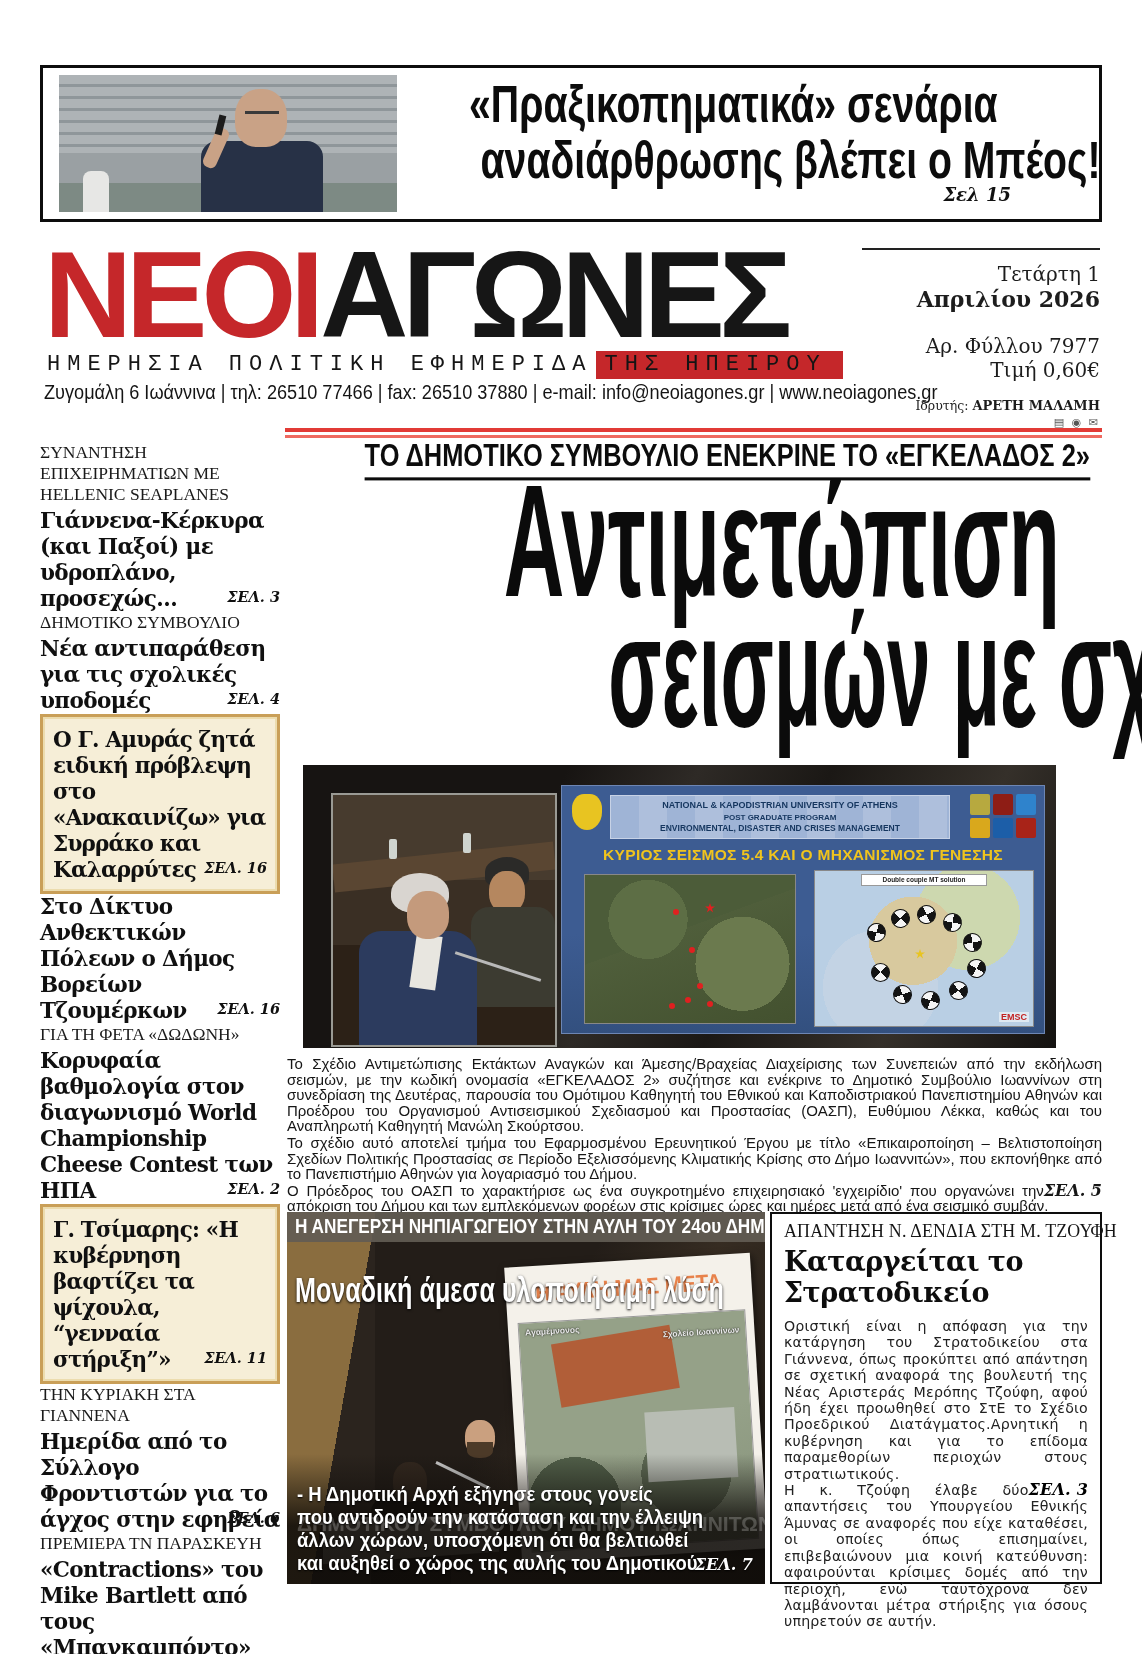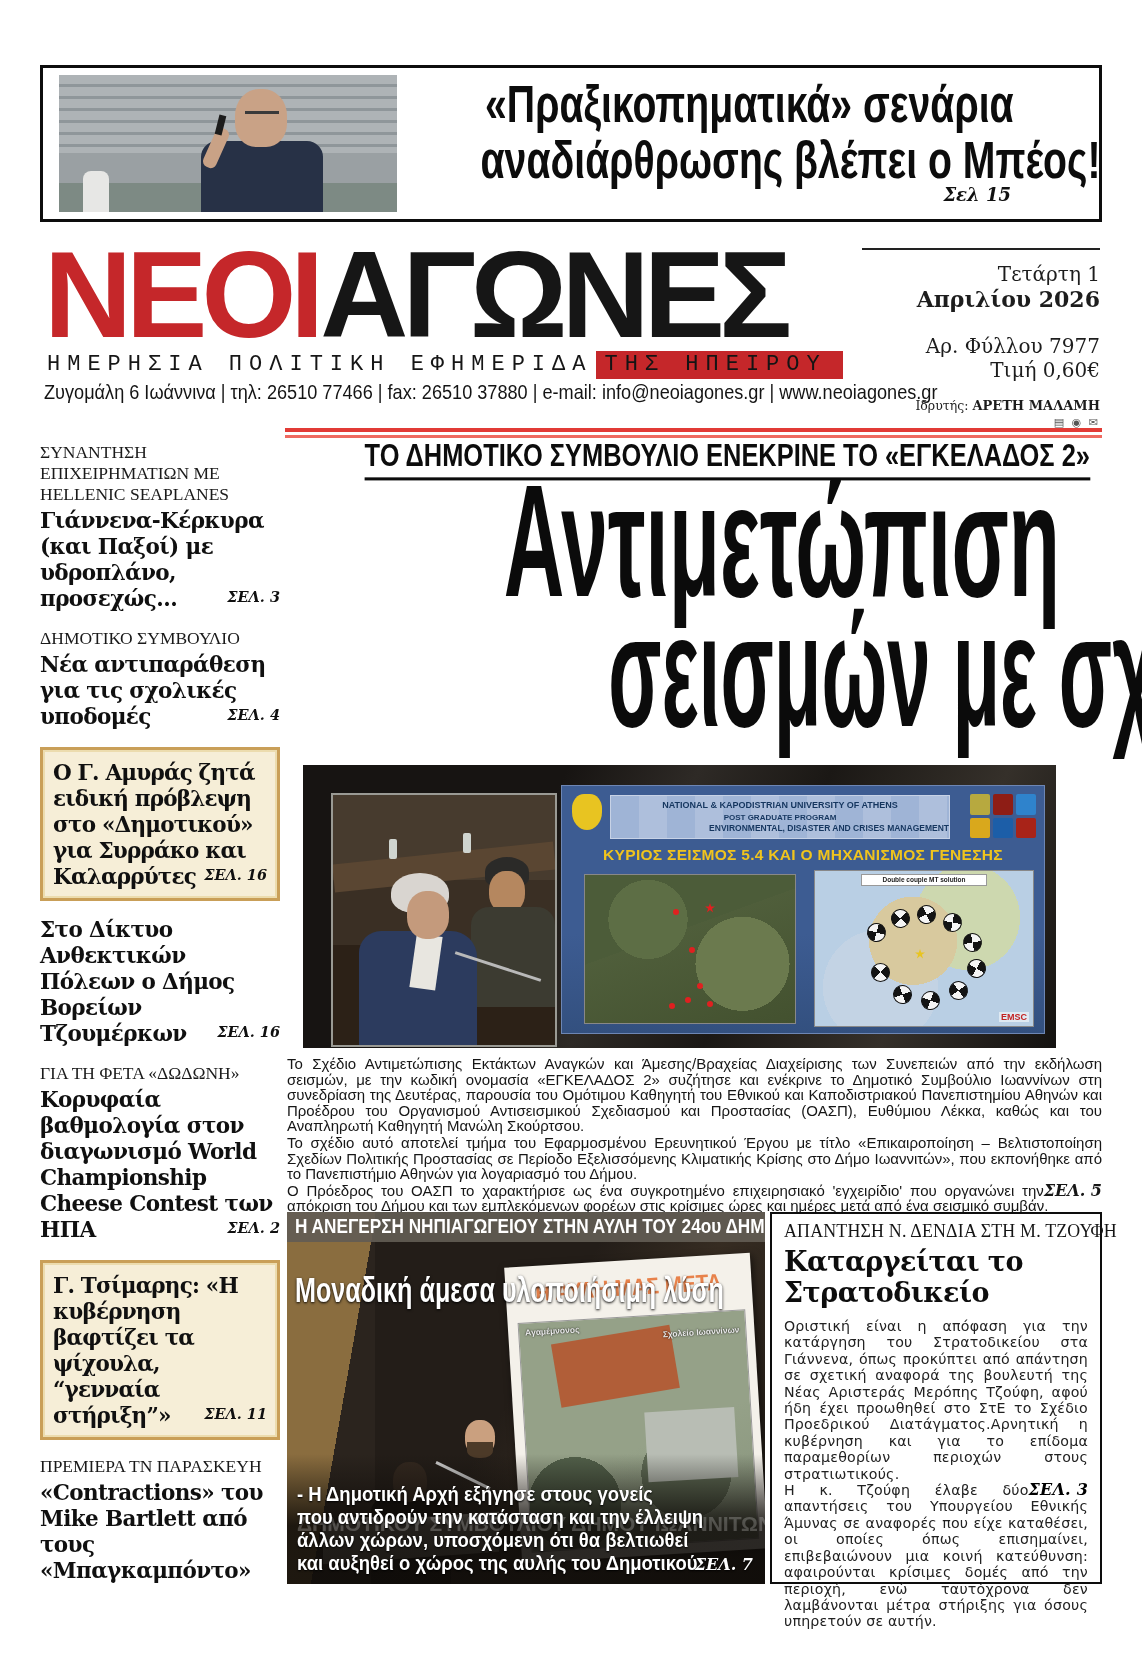--- a/index.html
+++ b/index.html
@@ -14,21 +14,21 @@
      background:linear-gradient(180deg,#b9bcbe 0 55%,#9aa0a3 55% 100%);}
   .stand{left:0;top:0;width:100%;height:78px;
      background:repeating-linear-gradient(180deg,#aeb3b6 0 9px,#8f969a 9px 12px);}
   .pitchline{left:0;top:108px;width:100%;height:29px;background:#7d8a84;}
   .beos-head{left:176px;top:14px;width:52px;height:58px;border-radius:46% 46% 40% 40%;background:#c9a286;}
   .beos-glasses{left:186px;top:36px;width:34px;height:8px;border-top:3px solid #3a3a3a;}
   .beos-body{left:142px;top:66px;width:122px;height:75px;border-radius:16px 16px 0 0;background:#273146;}
   .beos-arm{left:150px;top:52px;width:14px;height:42px;background:#c9a286;transform:rotate(24deg);border-radius:6px;}
   .beos-phone{left:158px;top:40px;width:7px;height:20px;background:#1c1c1c;transform:rotate(14deg);}
   .other-guy{left:24px;top:96px;width:26px;height:44px;border-radius:8px 8px 0 0;background:#e7e7e5;}
-  .banner-head{left:360px;top:8px;width:692px;text-align:center;font-weight:bold;color:#0c0c0c;}
+  .banner-head{left:360px;top:8px;width:692px;text-align:left;font-weight:bold;color:#0c0c0c;}
   .banner-head .ln{display:block;font-size:49px;line-height:56px;}
   .banner-head .ln>span{transform:scale(0.80,1.05);}
   .banner-pref{right:88px;top:116px;font-family:"DejaVu Serif",serif;font-style:italic;font-weight:bold;font-size:18px;}
 
   
   .logo{left:44px;top:246px;height:102px;font-weight:bold;font-size:122px;line-height:98px;letter-spacing:-6px;white-space:nowrap;}
   .logo .red{color:#c5272a;}
   .logo .blk{color:#161616;margin-left:2px;}
   .subtitle{left:47px;top:352px;width:800px;font-family:"Liberation Mono",monospace;font-size:22px;letter-spacing:7px;white-space:nowrap;color:#161616;}
   .subtitle .hl{background:#c5272a;color:#141414;padding:1px 16px 2px 8px;margin-left:4px;letter-spacing:7px;}
@@ -86,21 +86,21 @@
   .mic{left:120px;top:170px;width:90px;height:3px;background:#b9b9b9;transform:rotate(18deg);}
 
   .slide{left:258px;top:20px;width:482px;height:247px;background:linear-gradient(180deg,#3d5c92 0 60%,#33507f 100%);
          border:1px solid #6d86b4;overflow:hidden;}
   .owl{left:10px;top:8px;width:30px;height:36px;background:#e8c421;border-radius:40% 40% 50% 50%;}
   .slide-strip{left:48px;top:9px;width:338px;height:42px;background:
       repeating-linear-gradient(90deg,#9fb4d6 0 28px,#aebfdc 28px 56px);
       border:1px solid #c7d2e6;text-align:center;color:#15365f;font-weight:bold;}
   .slide-strip .s1{font-size:9px;line-height:13px;padding-top:3px;}
   .slide-strip .s2{font-size:8px;line-height:11px;}
-  .slide-strip .s3{font-size:8.5px;line-height:11px;text-align:right;}
+  .slide-strip .s3{font-size:8.5px;line-height:11px;}
   .sicons{right:8px;top:8px;width:66px;height:44px;display:grid;grid-template-columns:1fr 1fr 1fr;gap:3px;}
   .sicons div{border-radius:2px;}
   .slide-title{left:0;top:60px;width:100%;text-align:center;color:#f0c41d;font-weight:bold;font-size:15.5px;letter-spacing:0.3px;}
   .satmap{left:22px;top:88px;width:210px;height:148px;border:1px solid #888;background:
       radial-gradient(circle at 30% 30%,#5d6e45 0 22%,transparent 22%),
       radial-gradient(circle at 75% 60%,#6b7a4e 0 26%,transparent 26%),
       linear-gradient(160deg,#4c5c39 0 40%,#56644040 40%,#43512f 100%),#4d5c39;}
   .rdot{position:absolute;width:6px;height:6px;background:#e02020;border-radius:50%;}
   .rstar{position:absolute;width:10px;height:10px;background:#e02020;
          clip-path:polygon(50% 0,62% 35%,100% 35%,69% 57%,81% 95%,50% 70%,19% 95%,31% 57%,0 35%,38% 35%);}
@@ -220,31 +220,35 @@
   <div class="abs sidebar">
     <div class="sb-item">
       <div class="sb-kicker">ΣΥΝΑΝΤΗΣΗ ΕΠΙΧΕΙΡΗΜΑΤΙΩΝ ΜΕ HELLENIC SEAPLANES</div>
       <div class="sb-title"><span>Γιάννενα-Κέρκυρα (και Παξοί) με υδροπλάνο, προσεχώς…</span><span class="pageref">ΣΕΛ. 3</span></div>
     </div>
     <div class="sb-item">
       <div class="sb-kicker">ΔΗΜΟΤΙΚΟ ΣΥΜΒΟΥΛΙΟ</div>
       <div class="sb-title"><span>Νέα αντιπαράθεση για τις σχολικές υποδομές</span><span class="pageref">ΣΕΛ. 4</span></div>
     </div>
     <div class="sb-box">
-      <div class="sb-title"><span>Ο Γ. Αμυράς ζητά ειδική πρόβλεψη στο «Δημοτικού» για Συρράκο και Καλαρρύτες</span><span class="pageref">ΣΕΛ. 16</span></div>
+      <div class="sb-title"><span>Ο Γ. Αμυράς ζητά ειδική πρόβλεψη στο «Ανακαινίζω» για Συρράκο και Καλαρρύτες</span><span class="pageref">ΣΕΛ. 16</span></div>
     </div>
     <div class="sb-item">
       <div class="sb-title"><span>Στο Δίκτυο Ανθεκτικών Πόλεων ο Δήμος Βορείων Τζουμέρκων</span><span class="pageref">ΣΕΛ. 16</span></div>
     </div>
     <div class="sb-item">
       <div class="sb-kicker">ΓΙΑ ΤΗ ΦΕΤΑ «ΔΩΔΩΝΗ»</div>
       <div class="sb-title"><span>Κορυφαία βαθμολογία στον διαγωνισμό World Championship Cheese Contest των ΗΠΑ</span><span class="pageref">ΣΕΛ. 2</span></div>
     </div>
     <div class="sb-box">
       <div class="sb-title"><span>Γ. Τσίμαρης: «Η κυβέρνηση βαφτίζει τα ψίχουλα, “γενναία στήριξη”»</span><span class="pageref">ΣΕΛ. 11</span></div>
+    </div>
+    <div class="sb-item">
+      <div class="sb-kicker">ΤΗΝ ΚΥΡΙΑΚΗ ΣΤΑ ΓΙΑΝΝΕΝΑ</div>
+      <div class="sb-title"><span>Ημερίδα από το Σύλλογο Φροντιστών για το άγχος στην εφηβεία</span><span class="pageref">ΣΕΛ. 6</span></div>
     </div>
     <div class="sb-item">
       <div class="sb-kicker">ΠΡΕΜΙΕΡΑ ΤΝ ΠΑΡΑΣΚΕΥΗ</div>
       <div class="sb-title"><span>«Contractions» του Mike Bartlett από τους «Μπαγκαμπόντο»</span></div>
     </div>
 
   </div>
 
   <div class="abs main-kicker">
     <span class="condx">ΤΟ ΔΗΜΟΤΙΚΟ ΣΥΜΒΟΥΛΙΟ ΕΝΕΚΡΙΝΕ ΤΟ «ΕΓΚΕΛΑΔΟΣ 2»</span>

